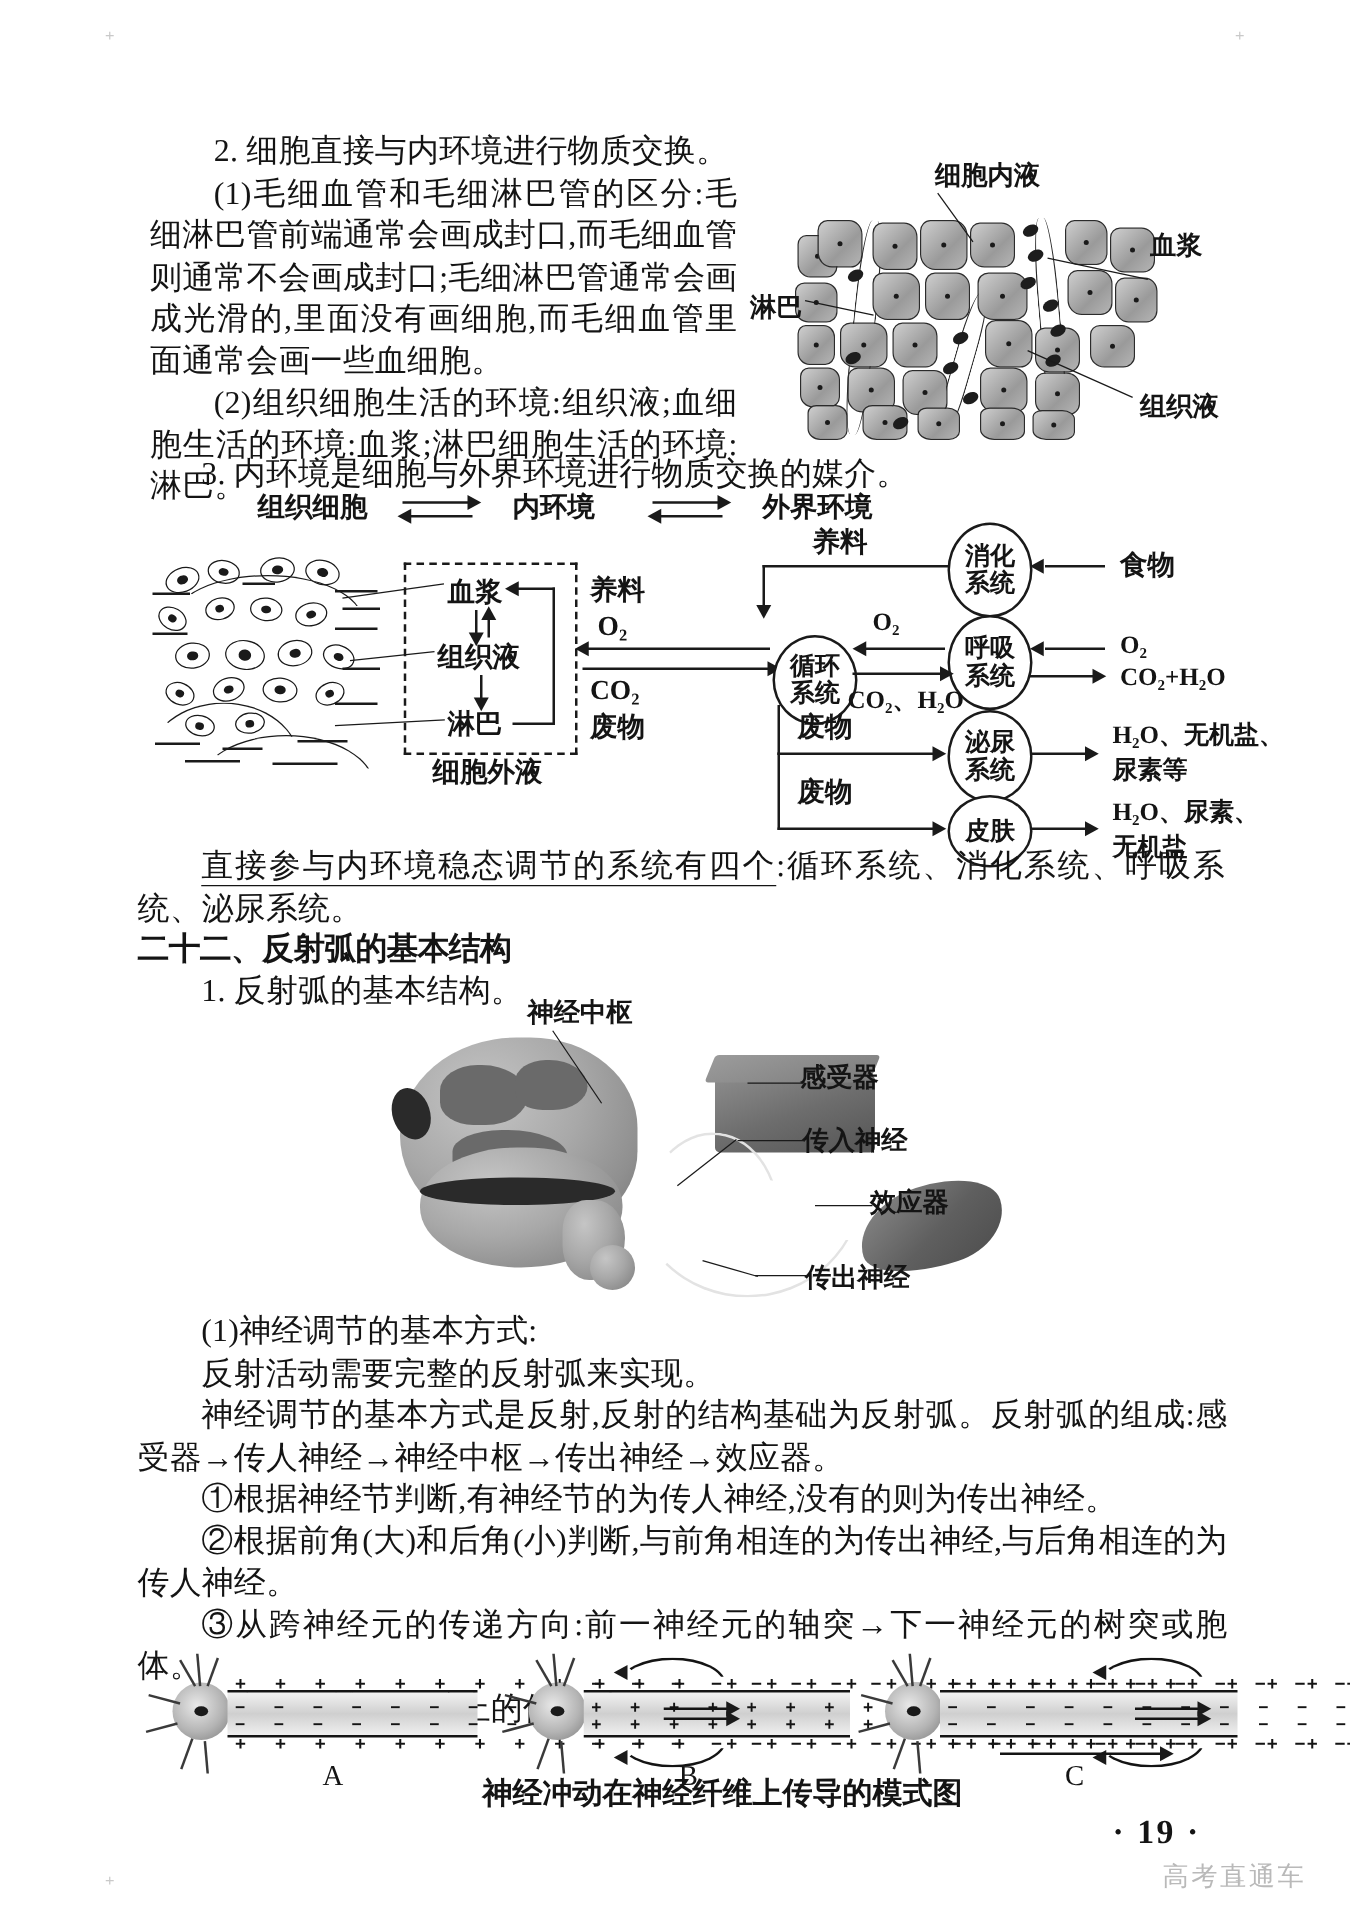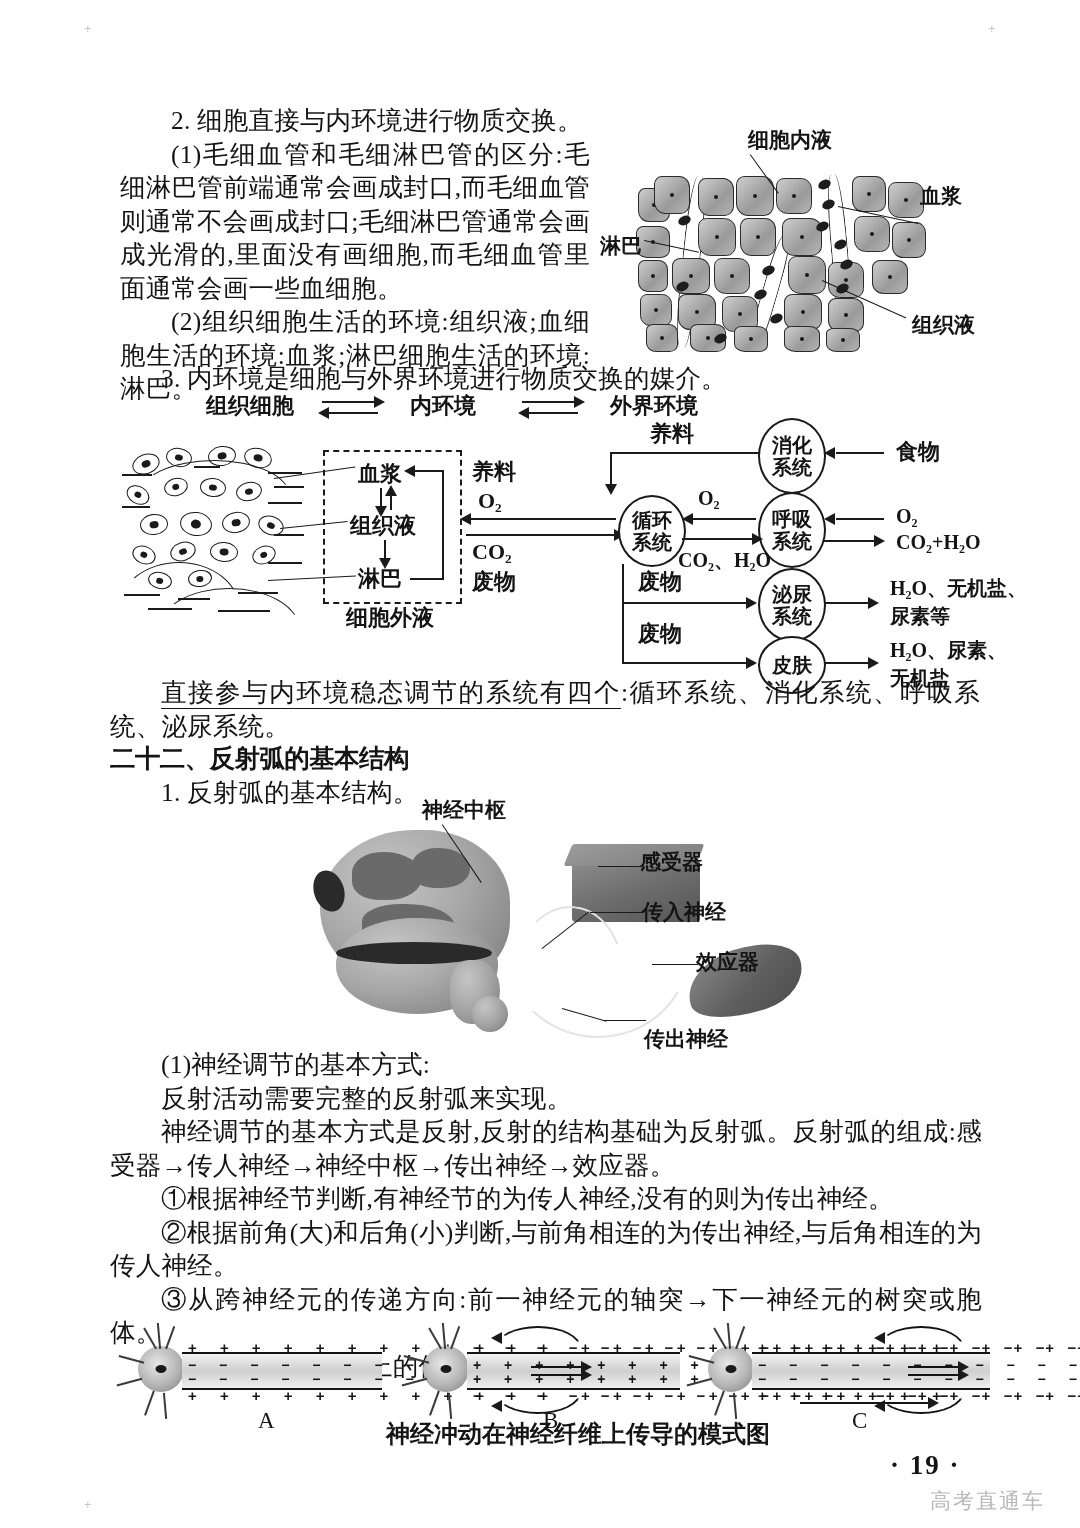--- a/index.html
+++ b/index.html
@@ -473,21 +473,21 @@
     <div class="d2-text" style="left:362px; top:68px;">养料</div>
     <div class="d2-text" style="left:368px; top:97px;">O₂</div>
     <div class="d2-text" style="left:362px; top:148px;">CO₂</div>
     <div class="d2-text" style="left:362px; top:178px;">废物</div>
 
     <div class="hline" style="left:356px; top:126px; width:150px;"></div>
     <div class="arrow-l" style="left:350px; top:121px;"></div>
     <div class="hline" style="left:356px; top:142px; width:150px;"></div>
     <div class="arrow-r" style="left:504px; top:137px;"></div>
 
-    <div class="organ" style="left:508px; top:103px; width:64px; height:68px;">
+    <div class="organ" style="left:508px; top:116px; width:64px; height:68px;">
       <span>循环</span>
       <span>系统</span>
     </div>
     <div class="organ" style="left:648px; top:26px; width:64px; height:72px;">
       <span>消化</span>
       <span>系统</span>
     </div>
     <div class="organ" style="left:648px; top:100px; width:64px; height:72px;">
       <span>呼吸</span>
       <span>系统</span>
@@ -581,21 +581,21 @@
     <div class="fig-label" style="left:340px; top:52px;">感受器</div>
     <div class="leader" style="left:298px; top:66px; width:44px;"></div>
 
     <div class="fig-label" style="left:342px; top:102px;">传入神经</div>
     <div class="leader" style="left:242px; top:148px; width:60px; transform:rotate(-38deg);"></div>
     <div class="leader" style="left:290px; top:112px; width:54px;"></div>
 
     <div class="fig-label" style="left:396px; top:152px;">效应器</div>
     <div class="leader" style="left:352px; top:164px; width:46px;"></div>
 
-    <div class="fig-label" style="left:344px; top:229px;">传出神经</div>
+    <div class="fig-label" style="left:344px; top:212px;">传出神经</div>
     <div class="leader" style="left:262px; top:208px; width:46px; transform:rotate(16deg);"></div>
     <div class="leader" style="left:304px; top:220px; width:42px;"></div>
   </div>
 
   <div class="textblock" style="left:110px; top:1048px; width:872px;">
     <p>(1)神经调节的基本方式:</p>
     <p>反射活动需要完整的反射弧来实现。</p>
     <p>神经调节的基本方式是反射,反射的结构基础为反射弧。反射弧的组成:感受器→传人神经→神经中枢→传出神经→效应器。</p>
     <p>①根据神经节判断,有神经节的为传人神经,没有的则为传出神经。</p>
     <p>②根据前角(大)和后角(小)判断,与前角相连的为传出神经,与后角相连的为传人神经。</p>

